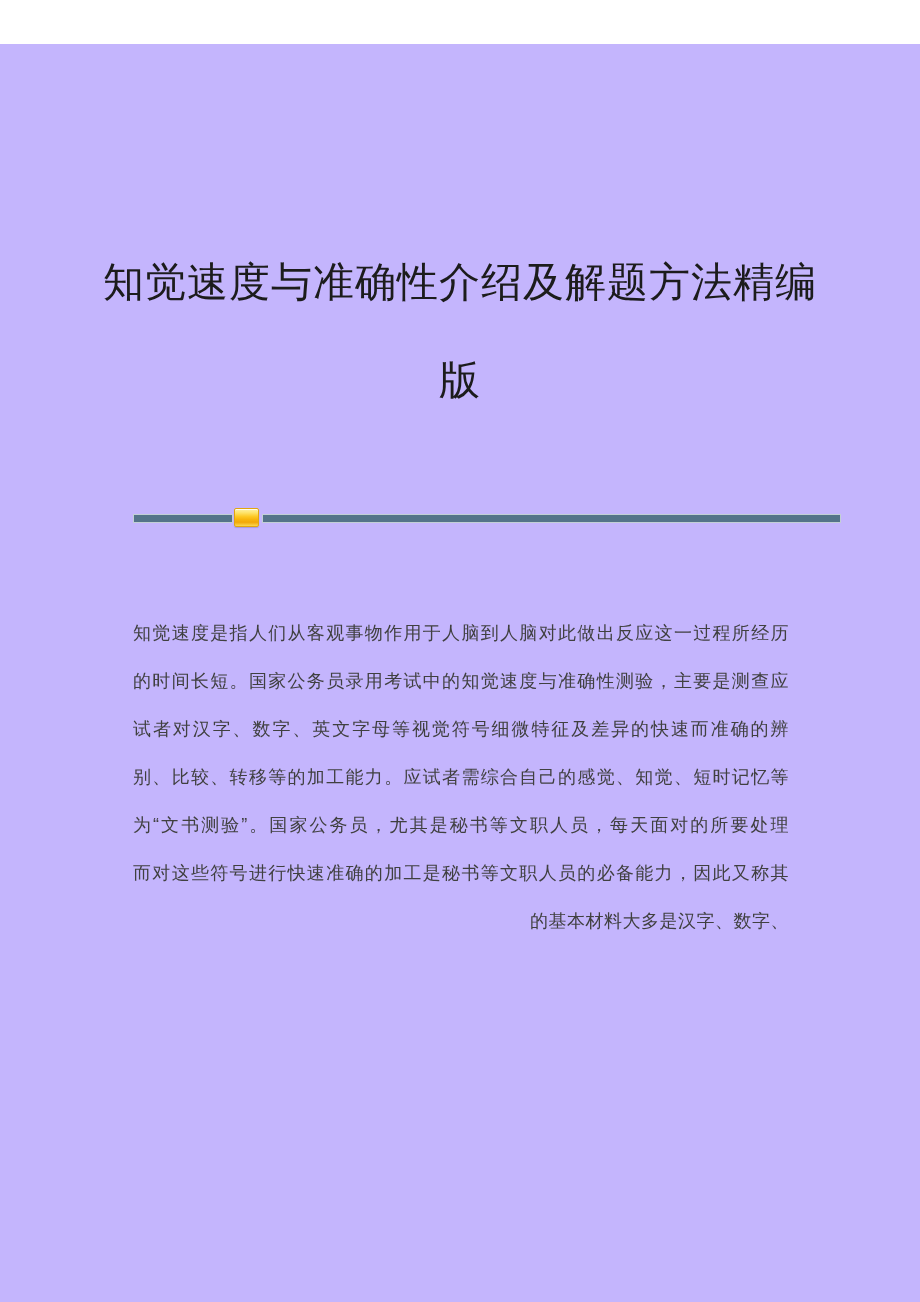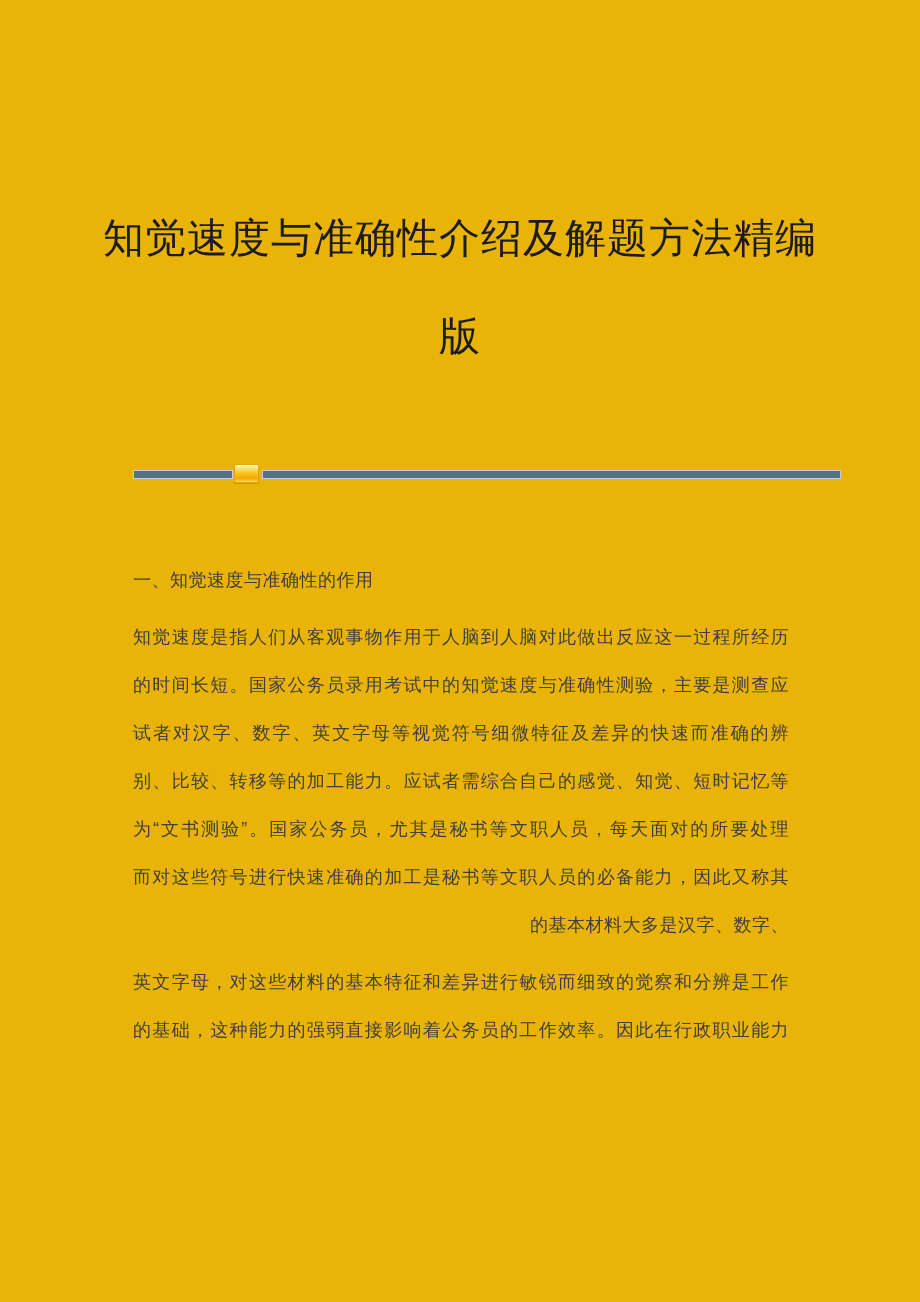--- a/index.html
+++ b/index.html
@@ -3,21 +3,21 @@
 <meta charset="utf-8">
 <style>
   html,body{margin:0;padding:0;}
   body{
     width:920px;height:1302px;
     background:#ffffff;
     font-family:"Liberation Sans","DejaVu Sans",sans-serif;
     position:relative;
     overflow:hidden;
   }
-  .page{position:absolute;inset:0;background:#eab308;}
+  .page{position:absolute;inset:0;background:#c4b5fd;margin-top:44px;}
 
   
   .title-line{
     position:absolute;left:0;right:0;
     text-align:center;
     font-size:41px;
     line-height:52px;
     letter-spacing:1px;
     color:#1c1c1c;
     font-weight:400;
@@ -71,31 +71,26 @@
   <div class="title-line l1">知觉速度与准确性介绍及解题方法精编</div>
   <div class="title-line l2">版</div>
 
   <div class="divider">
     <div class="seg left"></div>
     <div class="gold-icon"></div>
     <div class="seg right"></div>
   </div>
 
   <div class="body-col">
-    <div class="heading">一、知觉速度与准确性的作用</div>
 
     <div class="para">
       <div class="tline j">知觉速度是指人们从客观事物作用于人脑到人脑对此做出反应这一过程所经历</div>
       <div class="tline j">的时间长短。国家公务员录用考试中的知觉速度与准确性测验，主要是测查应</div>
       <div class="tline j">试者对汉字、数字、英文字母等视觉符号细微特征及差异的快速而准确的辨</div>
       <div class="tline j">别、比较、转移等的加工能力。应试者需综合自己的感觉、知觉、短时记忆等</div>
       <div class="tline j">为“文书测验”。国家公务员，尤其是秘书等文职人员，每天面对的所要处理</div>
       <div class="tline j">而对这些符号进行快速准确的加工是秘书等文职人员的必备能力，因此又称其</div>
       <div class="tline l">的基本材料大多是汉字、数字、</div>
     </div>
 
-    <div class="para">
-      <div class="tline j">英文字母，对这些材料的基本特征和差异进行敏锐而细致的觉察和分辨是工作</div>
-      <div class="tline j">的基础，这种能力的强弱直接影响着公务员的工作效率。因此在行政职业能力</div>
-    </div>
   </div>
 
 </div>
 
 </body></html>

